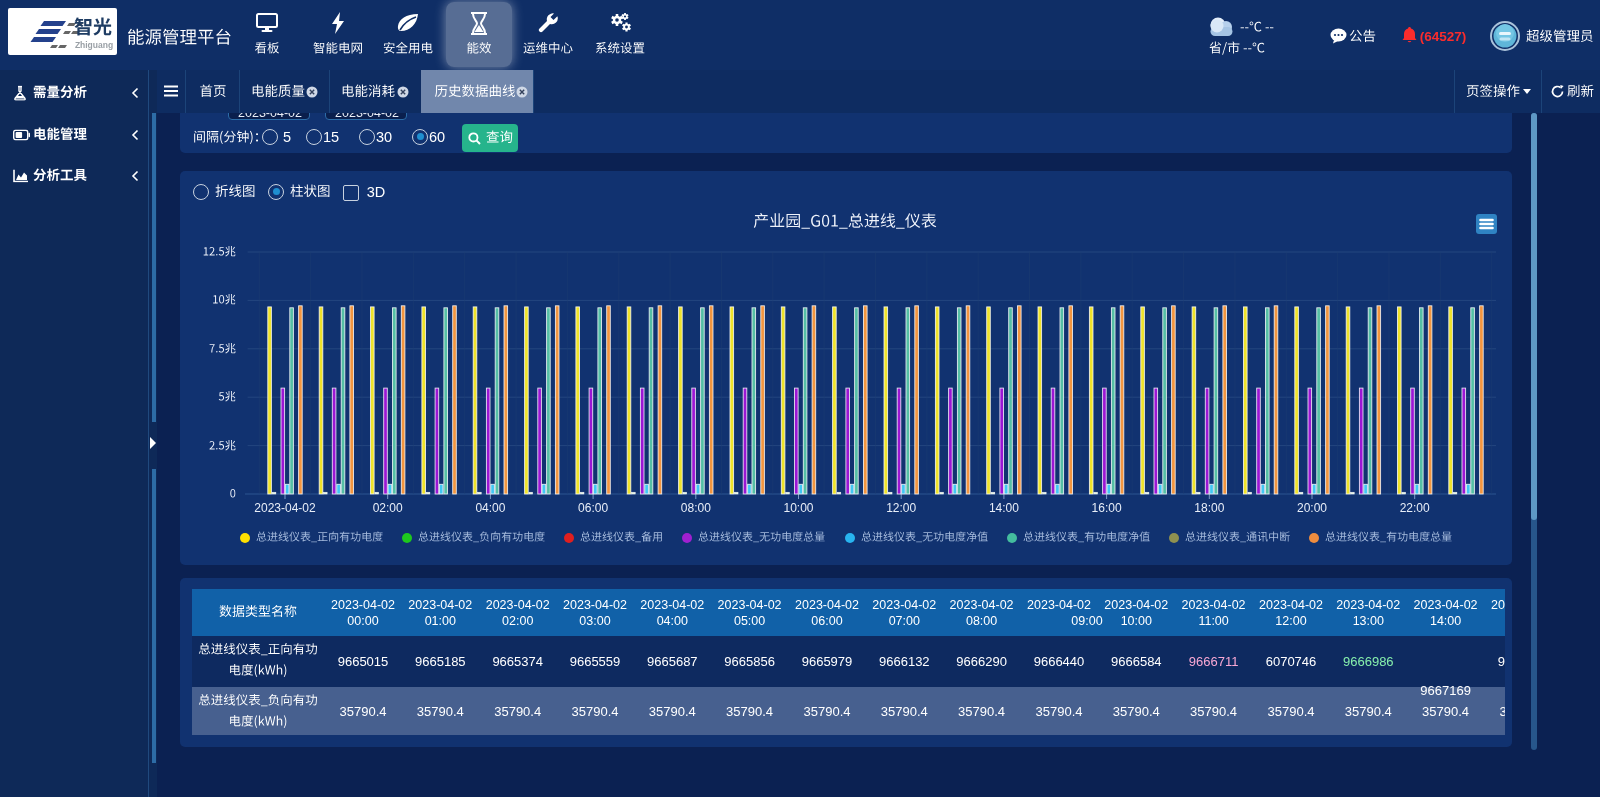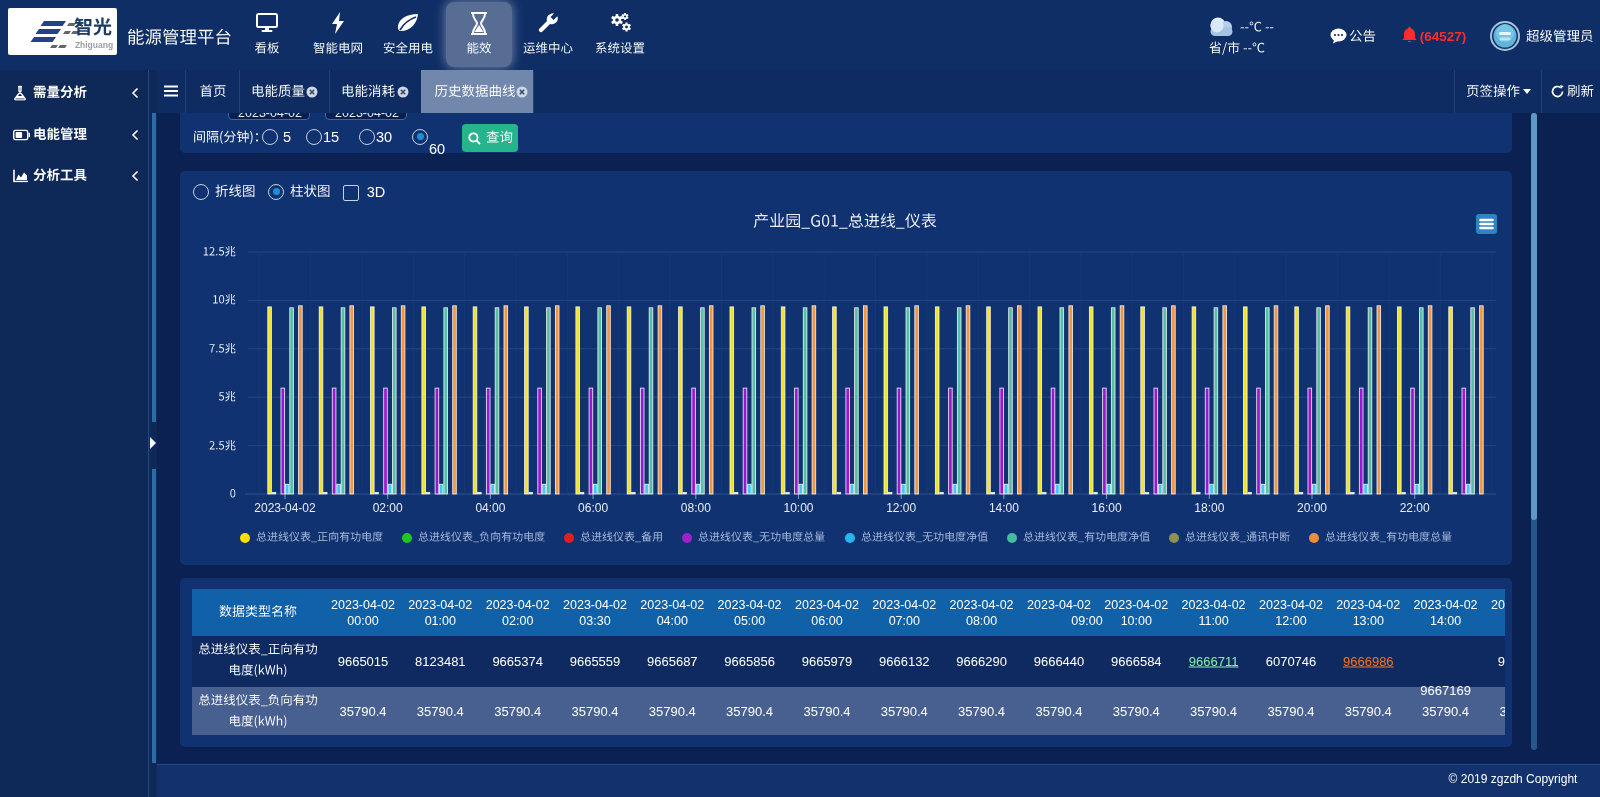--- a/index.html
+++ b/index.html
@@ -476,21 +476,21 @@
           </svg></div>
         <div style="position:absolute;left:82px;top:42.5px;width:14px;height:14px;border-radius:50%;border:1.5px solid #c8d2e0;box-sizing:content-box;"></div>
         <div style="position:absolute;left:107.0px;top:51.0px;transform:translate(-50%,-50%);font:normal 14.5px 'Liberation Sans', sans-serif;color:#fff;white-space:nowrap;">5</div>
         <div style="position:absolute;left:126px;top:42.5px;width:14px;height:14px;border-radius:50%;border:1.5px solid #c8d2e0;box-sizing:content-box;"></div>
         <div style="position:absolute;left:151.0px;top:51.0px;transform:translate(-50%,-50%);font:normal 14.5px 'Liberation Sans', sans-serif;color:#fff;white-space:nowrap;text-align:right;">15</div>
         <div style="position:absolute;left:179px;top:42.5px;width:14px;height:14px;border-radius:50%;border:1.5px solid #c8d2e0;box-sizing:content-box;"></div>
         <div style="position:absolute;left:204.0px;top:51.0px;transform:translate(-50%,-50%);font:normal 14.5px 'Liberation Sans', sans-serif;color:#fff;white-space:nowrap;">30</div>
         <div style="position:absolute;left:232px;top:42.5px;width:14px;height:14px;border-radius:50%;border:1.5px solid #c8d2e0;box-sizing:content-box;">
           <div style="position:absolute;left:3.5px;top:3.5px;width:7px;height:7px;border-radius:50%;background:#1f8fd0;"></div>
         </div>
-        <div style="position:absolute;left:257.0px;top:63px;transform:translate(-50%,-50%);font:normal 14.5px 'Liberation Sans', sans-serif;color:#fff;white-space:nowrap;">60</div>
+        <div style="position:absolute;left:257.0px;top:51.0px;transform:translate(-50%,-50%);font:normal 14.5px 'Liberation Sans', sans-serif;color:#fff;white-space:nowrap;">60</div>
         <div style="position:absolute;left:282px;top:38px;width:56px;height:28px;background:#26b48c;border-radius:4px;display:flex;align-items:center;justify-content:center;line-height:0;">
           <svg width="13" height="13" viewBox="0 0 13 13" style="margin-right:5px">
             <circle cx="5.4" cy="5.4" r="4.1" fill="none" stroke="#fff" stroke-width="1.8"></circle>
             <path d="M8.4 8.4 L12 12" stroke="#fff" stroke-width="2"></path>
           </svg>
           <svg class="" width="27.0" height="16" style="vertical-align:top;">
             <g transform="translate(0,11.88) scale(0.01350,-0.01350)" fill="#fff">
               <use href="#g72" x="0"></use>
               <use href="#g73" x="1000"></use>
             </g>
@@ -941,28 +941,28 @@
                 <use href="#g109" x="4000"></use>
                 <use href="#g110" x="5000"></use>
               </g>
             </svg></div>
           <div style="position:absolute;left:171.0px;top:16.0px;transform:translate(-50%,-50%);font:normal 12.5px 'Liberation Sans', sans-serif;color:#fff;white-space:nowrap;">2023-04-02</div>
           <div style="position:absolute;left:171.0px;top:32.0px;transform:translate(-50%,-50%);font:normal 12.5px 'Liberation Sans', sans-serif;color:#fff;white-space:nowrap;">00:00</div>
           <div style="position:absolute;left:171.0px;top:72.0px;transform:translate(-50%,-50%);font:normal 13.0px 'Liberation Sans', sans-serif;color:#fff;white-space:nowrap;">9665015</div>
           <div style="position:absolute;left:171.0px;top:122.0px;transform:translate(-50%,-50%);font:normal 13.0px 'Liberation Sans', sans-serif;color:#fff;white-space:nowrap;">35790.4</div>
           <div style="position:absolute;left:248.3px;top:16.0px;transform:translate(-50%,-50%);font:normal 12.5px 'Liberation Sans', sans-serif;color:#fff;white-space:nowrap;">2023-04-02</div>
           <div style="position:absolute;left:248.3px;top:32.0px;transform:translate(-50%,-50%);font:normal 12.5px 'Liberation Sans', sans-serif;color:#fff;white-space:nowrap;">01:00</div>
-          <div style="position:absolute;left:248.3px;top:72.0px;transform:translate(-50%,-50%);font:normal 13.0px 'Liberation Sans', sans-serif;color:#fff;white-space:nowrap;">8123481</div>
+          <div style="position:absolute;left:248.3px;top:72.0px;transform:translate(-50%,-50%);font:normal 13.0px 'Liberation Sans', sans-serif;color:#fff;white-space:nowrap;">9665185</div>
           <div style="position:absolute;left:248.3px;top:122.0px;transform:translate(-50%,-50%);font:normal 13.0px 'Liberation Sans', sans-serif;color:#fff;white-space:nowrap;">35790.4</div>
           <div style="position:absolute;left:325.7px;top:16.0px;transform:translate(-50%,-50%);font:normal 12.5px 'Liberation Sans', sans-serif;color:#fff;white-space:nowrap;">2023-04-02</div>
           <div style="position:absolute;left:325.7px;top:32.0px;transform:translate(-50%,-50%);font:normal 12.5px 'Liberation Sans', sans-serif;color:#fff;white-space:nowrap;">02:00</div>
           <div style="position:absolute;left:325.7px;top:72.0px;transform:translate(-50%,-50%);font:normal 13.0px 'Liberation Sans', sans-serif;color:#fff;white-space:nowrap;">9665374</div>
           <div style="position:absolute;left:325.7px;top:122.0px;transform:translate(-50%,-50%);font:normal 13.0px 'Liberation Sans', sans-serif;color:#fff;white-space:nowrap;">35790.4</div>
           <div style="position:absolute;left:403.0px;top:16.0px;transform:translate(-50%,-50%);font:normal 12.5px 'Liberation Sans', sans-serif;color:#fff;white-space:nowrap;">2023-04-02</div>
-          <div style="position:absolute;left:403.0px;top:32.0px;transform:translate(-50%,-50%);font:normal 12.5px 'Liberation Sans', sans-serif;color:#fff;white-space:nowrap;">03:30</div>
+          <div style="position:absolute;left:403.0px;top:32.0px;transform:translate(-50%,-50%);font:normal 12.5px 'Liberation Sans', sans-serif;color:#fff;white-space:nowrap;">03:00</div>
           <div style="position:absolute;left:403.0px;top:72.0px;transform:translate(-50%,-50%);font:normal 13.0px 'Liberation Sans', sans-serif;color:#fff;white-space:nowrap;">9665559</div>
           <div style="position:absolute;left:403.0px;top:122.0px;transform:translate(-50%,-50%);font:normal 13.0px 'Liberation Sans', sans-serif;color:#fff;white-space:nowrap;">35790.4</div>
           <div style="position:absolute;left:480.3px;top:16.0px;transform:translate(-50%,-50%);font:normal 12.5px 'Liberation Sans', sans-serif;color:#fff;white-space:nowrap;">2023-04-02</div>
           <div style="position:absolute;left:480.3px;top:32.0px;transform:translate(-50%,-50%);font:normal 12.5px 'Liberation Sans', sans-serif;color:#fff;white-space:nowrap;">04:00</div>
           <div style="position:absolute;left:480.3px;top:72.0px;transform:translate(-50%,-50%);font:normal 13.0px 'Liberation Sans', sans-serif;color:#fff;white-space:nowrap;">9665687</div>
           <div style="position:absolute;left:480.3px;top:122.0px;transform:translate(-50%,-50%);font:normal 13.0px 'Liberation Sans', sans-serif;color:#fff;white-space:nowrap;">35790.4</div>
           <div style="position:absolute;left:557.6px;top:16.0px;transform:translate(-50%,-50%);font:normal 12.5px 'Liberation Sans', sans-serif;color:#fff;white-space:nowrap;">2023-04-02</div>
           <div style="position:absolute;left:557.6px;top:32.0px;transform:translate(-50%,-50%);font:normal 12.5px 'Liberation Sans', sans-serif;color:#fff;white-space:nowrap;">05:00</div>
           <div style="position:absolute;left:557.6px;top:72.0px;transform:translate(-50%,-50%);font:normal 13.0px 'Liberation Sans', sans-serif;color:#fff;white-space:nowrap;">9665856</div>
           <div style="position:absolute;left:557.6px;top:122.0px;transform:translate(-50%,-50%);font:normal 13.0px 'Liberation Sans', sans-serif;color:#fff;white-space:nowrap;">35790.4</div>
@@ -981,29 +981,29 @@
           <div style="position:absolute;left:867.0px;top:16.0px;transform:translate(-50%,-50%);font:normal 12.5px 'Liberation Sans', sans-serif;color:#fff;white-space:nowrap;">2023-04-02</div>
           <div style="position:absolute;left:867.0px;top:32.0px;transform:translate(-50%,-50%);font:normal 12.5px 'Liberation Sans', sans-serif;color:#fff;white-space:nowrap;margin-left:28px;">09:00</div>
           <div style="position:absolute;left:867.0px;top:72.0px;transform:translate(-50%,-50%);font:normal 13.0px 'Liberation Sans', sans-serif;color:#fff;white-space:nowrap;">9666440</div>
           <div style="position:absolute;left:867.0px;top:122.0px;transform:translate(-50%,-50%);font:normal 13.0px 'Liberation Sans', sans-serif;color:#fff;white-space:nowrap;">35790.4</div>
           <div style="position:absolute;left:944.3px;top:16.0px;transform:translate(-50%,-50%);font:normal 12.5px 'Liberation Sans', sans-serif;color:#fff;white-space:nowrap;">2023-04-02</div>
           <div style="position:absolute;left:944.3px;top:32.0px;transform:translate(-50%,-50%);font:normal 12.5px 'Liberation Sans', sans-serif;color:#fff;white-space:nowrap;">10:00</div>
           <div style="position:absolute;left:944.3px;top:72.0px;transform:translate(-50%,-50%);font:normal 13.0px 'Liberation Sans', sans-serif;color:#fff;white-space:nowrap;">9666584</div>
           <div style="position:absolute;left:944.3px;top:122.0px;transform:translate(-50%,-50%);font:normal 13.0px 'Liberation Sans', sans-serif;color:#fff;white-space:nowrap;">35790.4</div>
           <div style="position:absolute;left:1021.6px;top:16.0px;transform:translate(-50%,-50%);font:normal 12.5px 'Liberation Sans', sans-serif;color:#fff;white-space:nowrap;">2023-04-02</div>
           <div style="position:absolute;left:1021.6px;top:32.0px;transform:translate(-50%,-50%);font:normal 12.5px 'Liberation Sans', sans-serif;color:#fff;white-space:nowrap;">11:00</div>
-          <div style="position:absolute;left:1021.6px;top:72.0px;transform:translate(-50%,-50%);font:normal 13.0px 'Liberation Sans', sans-serif;color:#86efac;white-space:nowrap;text-decoration:underline;">9666711</div>
+          <div style="position:absolute;left:1021.6px;top:72.0px;transform:translate(-50%,-50%);font:normal 13.0px 'Liberation Sans', sans-serif;color:#f9a8d4;white-space:nowrap;">9666711</div>
           <div style="position:absolute;left:1021.6px;top:122.0px;transform:translate(-50%,-50%);font:normal 13.0px 'Liberation Sans', sans-serif;color:#fff;white-space:nowrap;">35790.4</div>
           <div style="position:absolute;left:1099.0px;top:16.0px;transform:translate(-50%,-50%);font:normal 12.5px 'Liberation Sans', sans-serif;color:#fff;white-space:nowrap;">2023-04-02</div>
           <div style="position:absolute;left:1099.0px;top:32.0px;transform:translate(-50%,-50%);font:normal 12.5px 'Liberation Sans', sans-serif;color:#fff;white-space:nowrap;">12:00</div>
           <div style="position:absolute;left:1099.0px;top:72.0px;transform:translate(-50%,-50%);font:normal 13.0px 'Liberation Sans', sans-serif;color:#fff;white-space:nowrap;">6070746</div>
           <div style="position:absolute;left:1099.0px;top:122.0px;transform:translate(-50%,-50%);font:normal 13.0px 'Liberation Sans', sans-serif;color:#fff;white-space:nowrap;">35790.4</div>
           <div style="position:absolute;left:1176.3px;top:16.0px;transform:translate(-50%,-50%);font:normal 12.5px 'Liberation Sans', sans-serif;color:#fff;white-space:nowrap;">2023-04-02</div>
           <div style="position:absolute;left:1176.3px;top:32.0px;transform:translate(-50%,-50%);font:normal 12.5px 'Liberation Sans', sans-serif;color:#fff;white-space:nowrap;">13:00</div>
-          <div style="position:absolute;left:1176.3px;top:72.0px;transform:translate(-50%,-50%);font:normal 13.0px 'Liberation Sans', sans-serif;color:#f97316;white-space:nowrap;text-decoration:underline;">9666986</div>
+          <div style="position:absolute;left:1176.3px;top:72.0px;transform:translate(-50%,-50%);font:normal 13.0px 'Liberation Sans', sans-serif;color:#86efac;white-space:nowrap;">9666986</div>
           <div style="position:absolute;left:1176.3px;top:122.0px;transform:translate(-50%,-50%);font:normal 13.0px 'Liberation Sans', sans-serif;color:#fff;white-space:nowrap;">35790.4</div>
           <div style="position:absolute;left:1253.6px;top:16.0px;transform:translate(-50%,-50%);font:normal 12.5px 'Liberation Sans', sans-serif;color:#fff;white-space:nowrap;">2023-04-02</div>
           <div style="position:absolute;left:1253.6px;top:32.0px;transform:translate(-50%,-50%);font:normal 12.5px 'Liberation Sans', sans-serif;color:#fff;white-space:nowrap;">14:00</div>
           <div style="position:absolute;left:1253.6px;top:72.0px;transform:translate(-50%,-50%);font:normal 13.0px 'Liberation Sans', sans-serif;color:#fff;white-space:nowrap;margin-top:29px;">9667169</div>
           <div style="position:absolute;left:1253.6px;top:122.0px;transform:translate(-50%,-50%);font:normal 13.0px 'Liberation Sans', sans-serif;color:#fff;white-space:nowrap;">35790.4</div>
           <div style="position:absolute;left:1331.0px;top:16.0px;transform:translate(-50%,-50%);font:normal 12.5px 'Liberation Sans', sans-serif;color:#fff;white-space:nowrap;">2023-04-02</div>
           <div style="position:absolute;left:1331.0px;top:72.0px;transform:translate(-50%,-50%);font:normal 13.0px 'Liberation Sans', sans-serif;color:#fff;white-space:nowrap;">9667303</div>
           <div style="position:absolute;left:1331.0px;top:122.0px;transform:translate(-50%,-50%);font:normal 13.0px 'Liberation Sans', sans-serif;color:#fff;white-space:nowrap;">35790.4</div>
           <div style="position:absolute;left:66.0px;top:61.0px;transform:translate(-50%,-50%);line-height:0;"><svg class="" width="119.5" height="15" style="vertical-align:top;">
               <g transform="translate(0,11.00) scale(0.01250,-0.01250)" fill="#fff">
@@ -1053,15 +1053,12 @@
                 <use href="#g112" x="2890"></use>
                 <use href="#g113" x="3768"></use>
                 <use href="#g70" x="4375"></use>
               </g>
             </svg></div>
         </div>
       </div>
       <div style="position:absolute;left:1374px;top:0;width:6px;height:637px;background:#27568b;border-radius:3px;"></div>
       <div style="position:absolute;left:1374px;top:0;width:6px;height:407px;background:#5e98c5;border-radius:3px;"></div>
     </div>
-<div style="position:absolute;left:157px;top:764px;width:1443px;height:33px;background:#12316d;border-top:1px solid #1f4c8f;box-sizing:border-box;">
-      <div style="position:absolute;left:1356.0px;top:14.0px;transform:translate(-50%,-50%);font:normal 12.0px 'Liberation Sans', sans-serif;color:#fff;white-space:nowrap;">© 2019 zgzdh Copyright</div>
-    </div>
 </div>
 </body></html>

